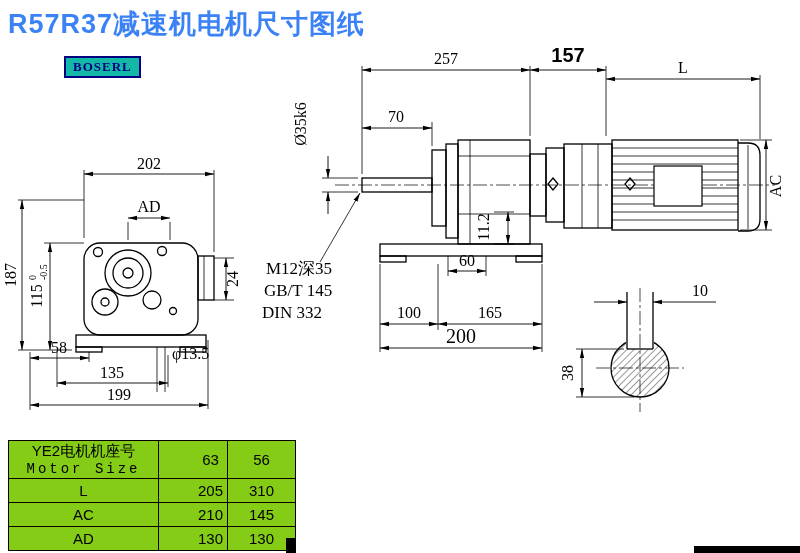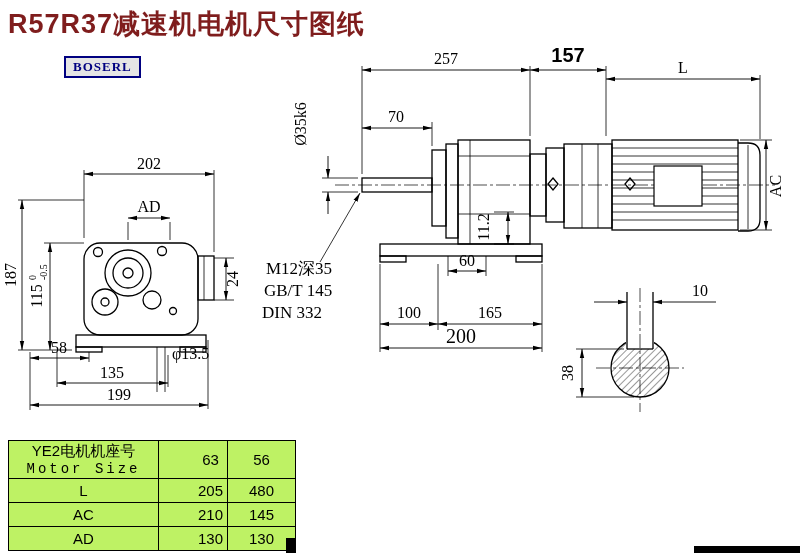--- a/index.html
+++ b/index.html
@@ -1,34 +1,34 @@
 <!DOCTYPE html>
 <html><head>
 <meta charset="utf-8">
 <style>
   * { margin:0; padding:0; box-sizing:border-box; }
   html,body { width:800px; height:553px; background:#ffffff; overflow:hidden;
               font-family:"Liberation Sans", sans-serif; position:relative; }
   .page-title { position:absolute; left:8px; top:6px; font-size:27px; font-weight:bold;
-                color:#7f1d1d; letter-spacing:1px; white-space:nowrap; }
+                color:#3b82f6; letter-spacing:1px; white-space:nowrap; }
   .logo-box { position:absolute; left:64px; top:56px; border:2px solid #000080;
-              color:#000080; background:#e5e5e5; font-family:"Liberation Serif", serif;
+              color:#000080; background:#14b8a6; font-family:"Liberation Serif", serif;
               font-weight:bold; font-size:13px; padding:1px 7px; letter-spacing:1px; }
   svg.drawing { position:absolute; left:0; top:0; }
   svg text { fill:#000; font-family:"Liberation Serif", serif; font-size:16px; }
   .ln   { stroke:#000; stroke-width:1.3; fill:none; }
   .thin { stroke:#000; stroke-width:0.8; fill:none; }
   .dim  { stroke:#000; stroke-width:0.9; fill:none; }
   .cl   { stroke:#000; stroke-width:0.7; fill:none; stroke-dasharray:14 3 3 3; }
   .dim-lg { font-size:20px; }
   .dim-bold { font-size:20px; font-weight:bold; font-family:"Liberation Sans", sans-serif; }
   .note-txt { font-size:17px; }
   .tol { font-size:10px; }
   .size-table { position:absolute; left:8px; top:440px; border-collapse:collapse;
-                background:#bef264; }
+                background:#84cc16; }
   .size-table td { border:1px solid #000; text-align:center; vertical-align:middle;
                    font-size:15px; color:#000; padding:1px 4px; height:24px; }
   .size-table td.c1 { width:150px; }
   .size-table td.c2 { width:64px;padding-left:39px; }
   .size-table td.c3 { width:68px; }
   .size-table .header-cell { height:38px; }
   .size-table .en { letter-spacing:3px; font-size:14px; font-family:"Liberation Mono", monospace; }
   .ink-mark { position:absolute; left:286px; top:538px; width:10px; height:15px; background:#000; }
   .corner-bar { position:absolute; left:694px; top:546px; width:106px; height:7px; background:#000; }
 </style>
@@ -237,21 +237,21 @@
       <td class="c1 header-cell">
         <div class="cn">YE2电机机座号</div>
         <div class="en">Motor Size</div>
       </td>
       <td class="c2">63</td>
       <td class="c3">56</td>
     </tr>
     <tr>
       <td class="c1">L</td>
       <td class="c2">205</td>
-      <td class="c3">480</td>
+      <td class="c3">310</td>
     </tr>
     <tr>
       <td class="c1">AC</td>
       <td class="c2">210</td>
       <td class="c3">145</td>
     </tr>
     <tr>
       <td class="c1">AD</td>
       <td class="c2">130</td>
       <td class="c3">130</td>

